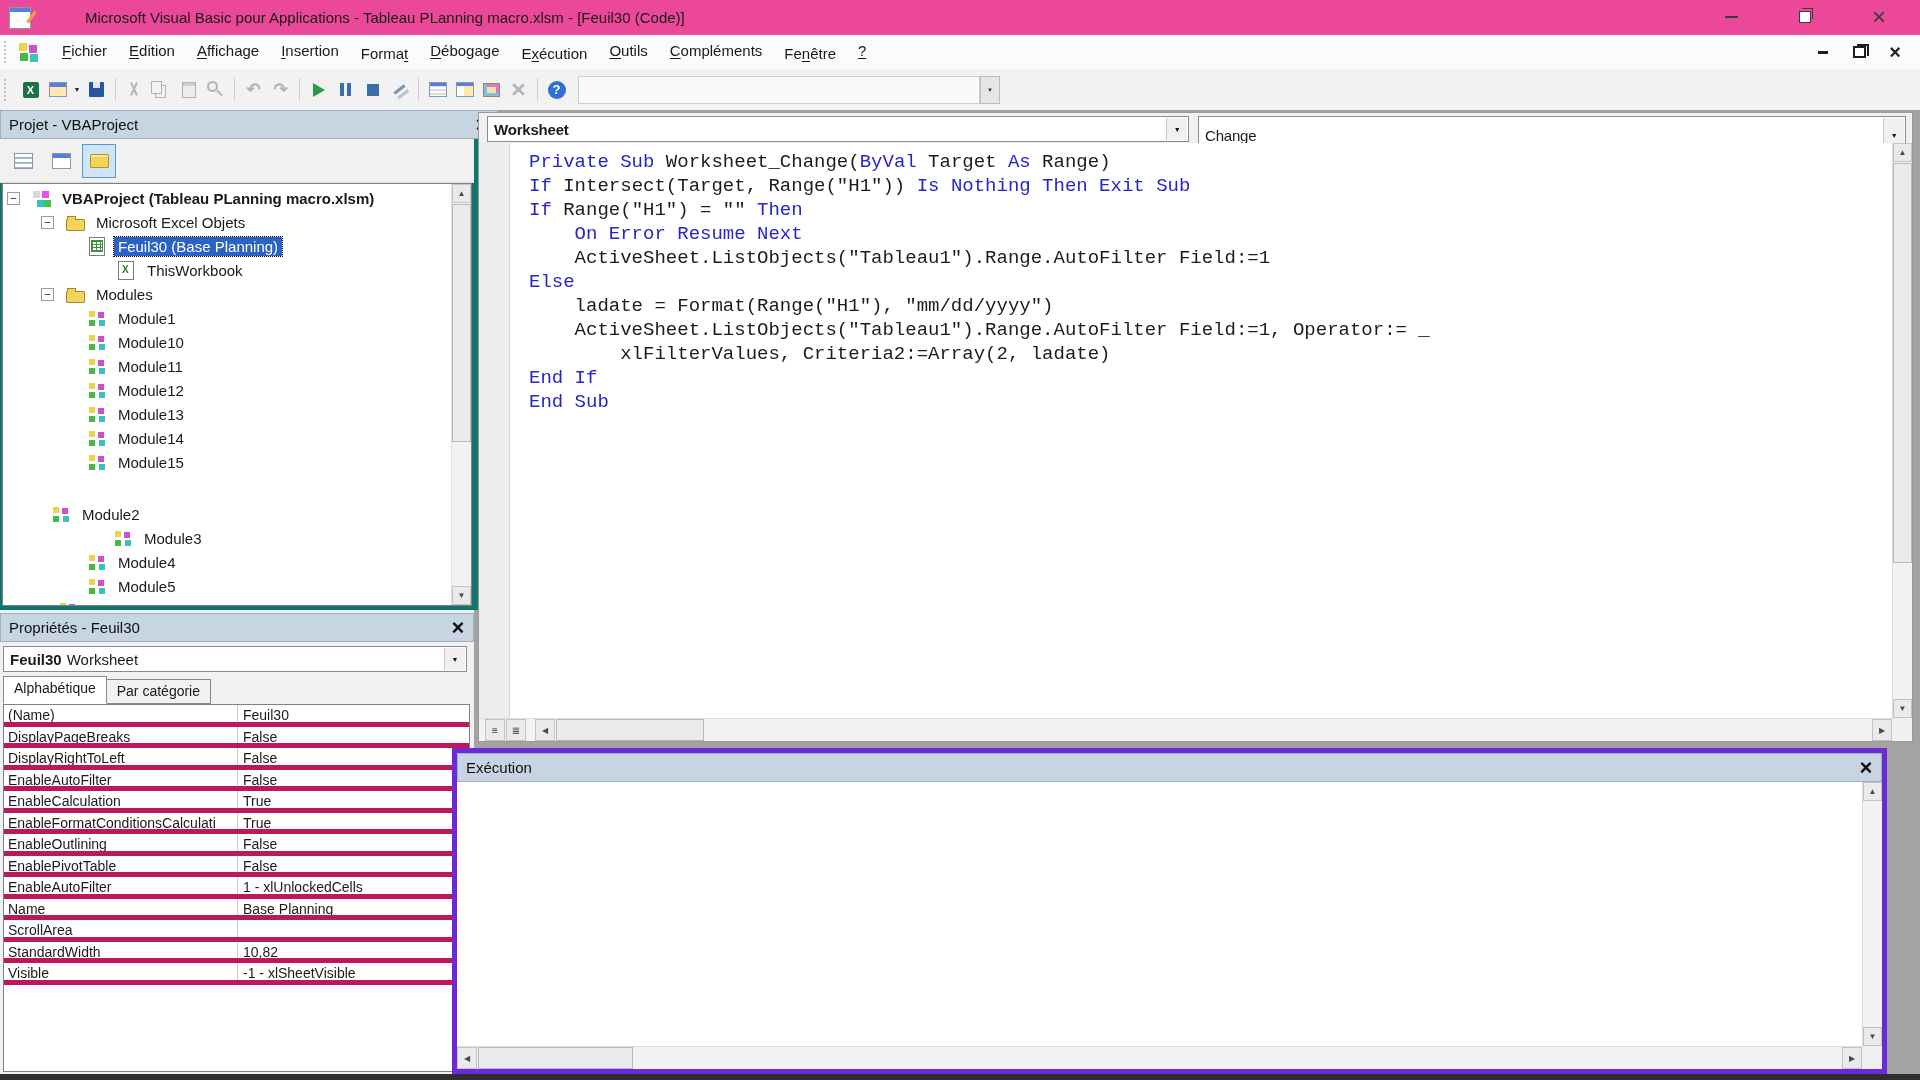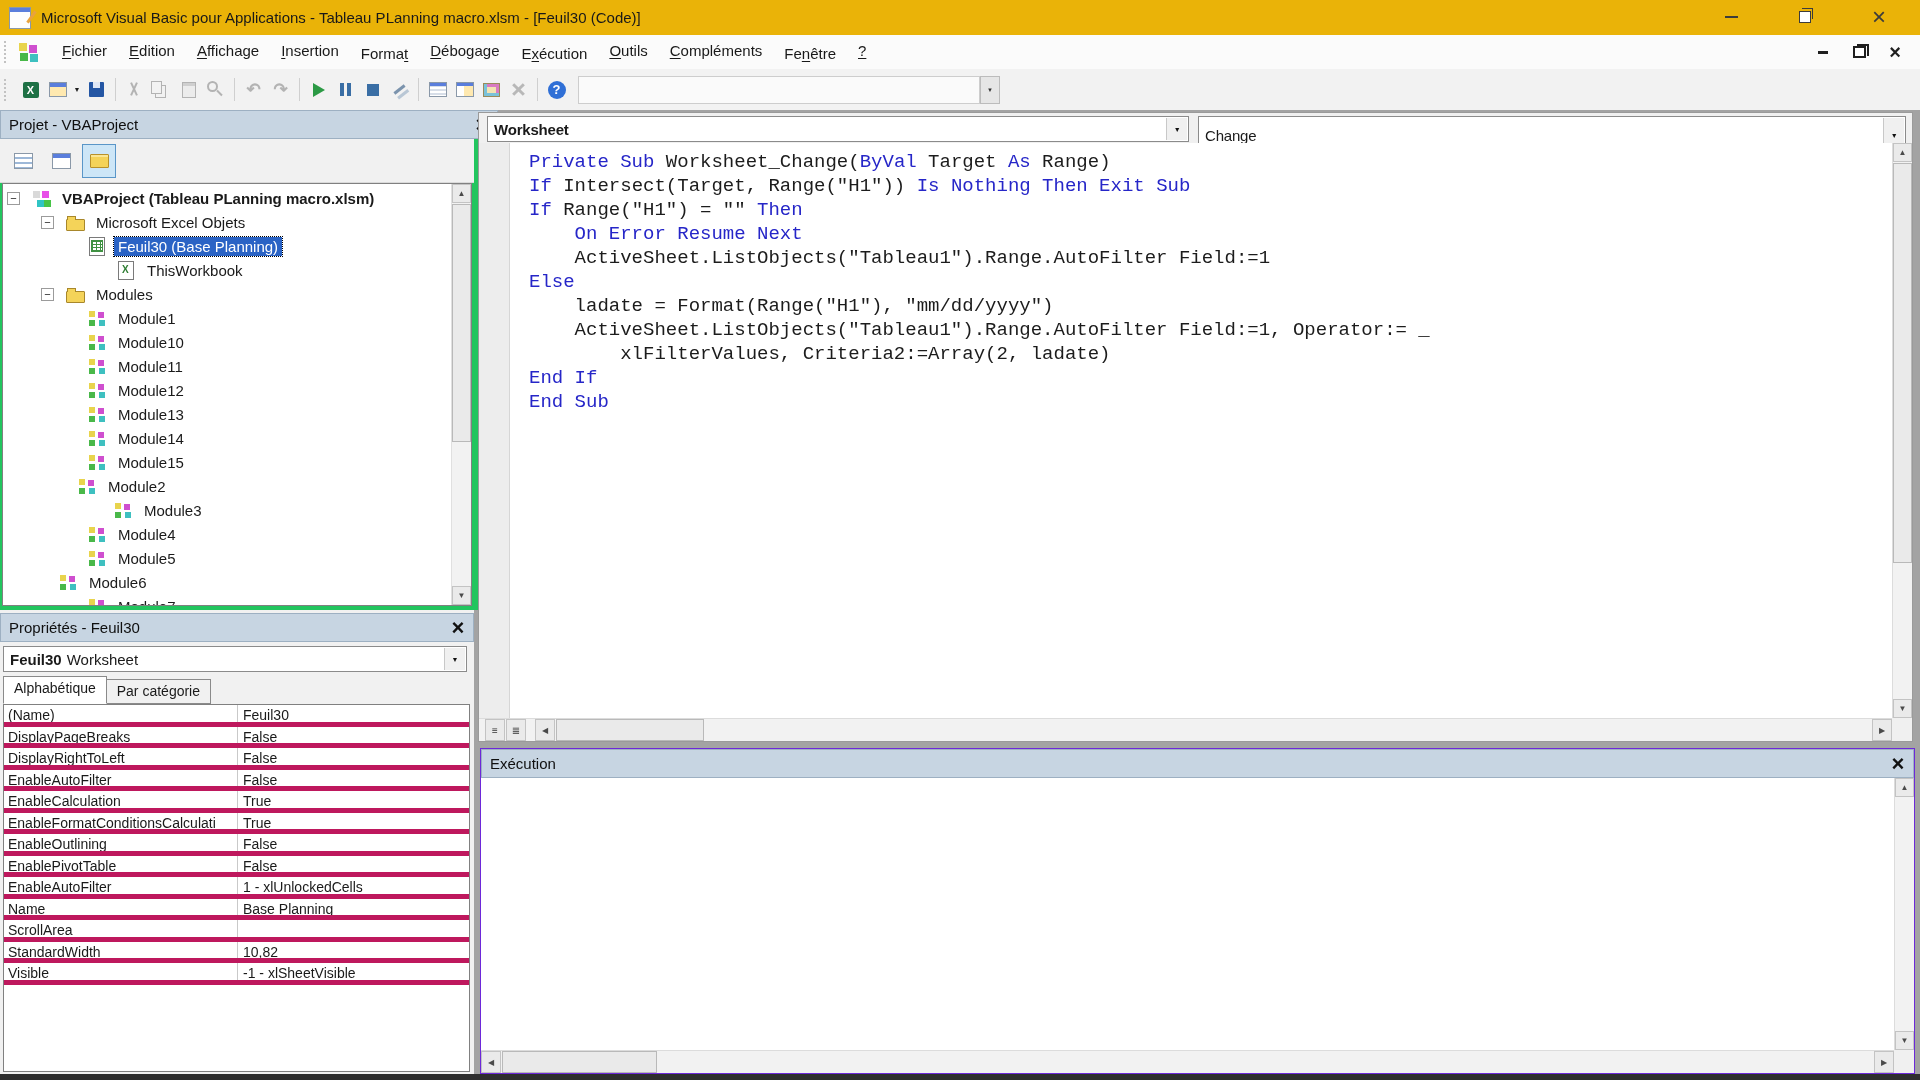--- a/index.html
+++ b/index.html
@@ -1,20 +1,20 @@
 <!DOCTYPE html>
 <html style="--hdr: #c7d5e2; --sel: #2a63c5; --kw: #2626c8;"><head>
 <meta charset="utf-8">
 <style>
   :root{ --hdr:#c7d5e2; --sel:#2a63c5; --kw:#2626c8; --sb-face:#eaeaea; --sb-bd:#b9b9b9; }
   html,body{margin:0;padding:0;overflow:hidden;}
   #app{position:relative;width:1920px;height:1080px;background:#fff;font-family:"Liberation Sans",sans-serif;color:#1a1a1a;overflow:hidden;}
 
   
-  #titlebar{position:absolute;left:0;top:0;width:1920px;height:35px;background:#eab308;border-bottom:1px solid #e8e8e8;display:flex;align-items:center;}
+  #titlebar{position:absolute;left:0;top:0;width:1920px;height:35px;background:#ec4899;border-bottom:1px solid #e8e8e8;display:flex;align-items:center;gap:44px;}
   #app-icon{width:20px;height:20px;margin:0 10px 0 9px;position:relative;background:#fdfdfd;border:1px solid #8a98a8;}
   #app-icon::before{content:"";position:absolute;left:0;top:0;right:0;height:4px;background:#5a7edc;}
   #app-icon::after{content:"";position:absolute;right:-3px;top:2px;width:3px;height:14px;background:#e8a33d;transform:rotate(35deg);}
   #title-text{font-size:15px;color:#191919;white-space:nowrap;}
   .wbtn{position:absolute;top:0;width:46px;height:34px;display:flex;align-items:center;justify-content:center;}
   #btn-min{right:166px;} #btn-restore{right:92px;} #btn-close{right:18px;}
   .glyph-min{width:13px;height:2px;background:#3c3c3c;display:block;}
   .glyph-min.s{width:10px;height:3px;background:#1f1f1f;}
   .glyph-restore{position:relative;width:10px;height:10px;border:1px solid #3c3c3c;background:#fff;display:block;}
   .glyph-restore::before{content:"";position:absolute;left:2px;top:-4px;width:10px;height:10px;border:1px solid #3c3c3c;border-left:none;border-bottom:none;}
@@ -66,21 +66,21 @@
   #toolbar-overflow::before{content:"▼";}
 
   
   #main{position:absolute;left:0;top:110px;width:1920px;height:970px;background:#a3a3a3;}
 
   .phdr{position:absolute;left:0;right:0;height:29px;background:var(--hdr);border:1px solid #9db0c2;display:flex;align-items:center;padding-left:8px;font-size:15px;color:#0f0f0f;box-sizing:border-box;}
   .xbtn{position:absolute;right:3px;top:2px;width:24px;height:23px;display:flex;align-items:center;justify-content:center;font-size:22px;font-weight:600;color:#111;}
   .xbtn::before{content:"×";}
 
   
-  #project-panel{position:absolute;left:0;top:0;width:498px;height:500px;background:#22c55e;}
+  #project-panel{position:absolute;left:0;top:0;width:498px;height:500px;background:#0f766e;}
   #project-toolbar{position:absolute;left:0;top:29px;width:474px;height:44px;background:#f1f1f1;border-bottom:1px solid #dadada;display:flex;align-items:center;padding-left:6px;box-sizing:border-box;}
   .pbtn{position:relative;width:32px;height:32px;display:inline-flex;align-items:center;justify-content:center;margin-right:4px;border:1px solid rgba(0,0,0,0);}
   .pbtn.active{background:#cde6f7;border:1px solid #5a96c8;}
   .icon-view-code::before{content:"";width:17px;height:14px;border:1px solid #8a98a8;background:repeating-linear-gradient(#fff 0 3px,#9db8d8 3px 5px);}
   .icon-view-object::before{content:"";width:17px;height:14px;border:1px solid #8a98a8;background:linear-gradient(#5a7edc 0 4px,#fff 4px);}
   .icon-toggle-folders::before{content:"";width:17px;height:12px;background:#f4d359;border:1px solid #b8912b;border-radius:1px;box-shadow:inset 0 2px 0 #fbe694;}
   #tree-box{position:absolute;left:2px;top:73px;width:470px;height:423px;background:#fff;border:1px solid #808080;box-sizing:border-box;overflow:hidden;}
   #project-tree{position:absolute;left:0;top:2px;right:19px;bottom:0;overflow:hidden;}
   .trow{display:flex;align-items:center;height:24px;white-space:nowrap;}
   .expander{width:13px;height:13px;border:1px solid #9b9b9b;background:#fff;font:400 11px/11px "Liberation Sans",sans-serif;color:#222;text-align:center;margin-right:12px;flex:none;box-sizing:border-box;}
@@ -137,21 +137,21 @@
   #code-margin{position:absolute;left:0;top:0;bottom:0;width:30px;background:#ededed;border-right:1px solid #d6d6d6;}
   #code-editor{position:absolute;left:31px;top:0;right:0;bottom:0;padding:7px 0 0 19px;}
   .cline{white-space:pre;font-family:"Liberation Mono",monospace;font-size:19px;line-height:24px;color:#1c1c1c;}
   .kw{color:var(--kw);}
   #code-vscroll{right:0;top:30px;bottom:23px;border-left:1px solid #dcdcdc;}
   #code-hscroll{left:0;bottom:0;right:20px;border-top:1px solid #dcdcdc;}
   .split-btn{position:absolute;top:0;width:20px;height:22px;background:var(--sb-face);border:1px solid #c3c3c3;display:flex;align-items:center;justify-content:center;font-size:10px;color:#333;box-sizing:border-box;}
   .corner{position:absolute;right:0;bottom:0;width:20px;height:23px;background:#f0f0f0;}
 
   
-  #immediate-window{position:absolute;left:480px;top:638px;width:1435px;height:326px;background:#fff;border:1px solid #6d28d9;box-sizing:border-box;}
+  #immediate-window{position:absolute;left:452px;top:638px;width:1435px;height:326px;background:#fff;border:5px solid #6d28d9;box-sizing:border-box;}
   #immediate-window .phdr{top:0;}
   #imm-body{position:absolute;left:0;top:29px;right:20px;bottom:23px;background:#fff;}
   #imm-vscroll{right:0;top:29px;bottom:23px;border-left:1px solid #dcdcdc;}
   #imm-hscroll{left:0;bottom:0;right:20px;border-top:1px solid #dcdcdc;}
 
   #bottom-strip{position:absolute;left:0;bottom:0;width:1920px;height:6px;background:#2e2e2e;}
 </style>
 </head>
 <body>
 
@@ -328,21 +328,21 @@
               <span class="tlabel">Module13</span>
             </div>
             <div class="trow" style="padding-left: 85px;">
               <span class="ticon ti-module"></span>
               <span class="tlabel">Module14</span>
             </div>
             <div class="trow" style="padding-left: 85px;">
               <span class="ticon ti-module"></span>
               <span class="tlabel">Module15</span>
             </div>
-            <div class="trow" style="padding-left: 75px;">
+            <div class="trow" style="padding-left: 49px; margin-top: 28px;">
               <span class="ticon ti-module"></span>
               <span class="tlabel">Module2</span>
             </div>
             <div class="trow" style="padding-left: 111px;">
               <span class="ticon ti-module"></span>
               <span class="tlabel">Module3</span>
             </div>
             <div class="trow" style="padding-left: 85px;">
               <span class="ticon ti-module"></span>
               <span class="tlabel">Module4</span>

